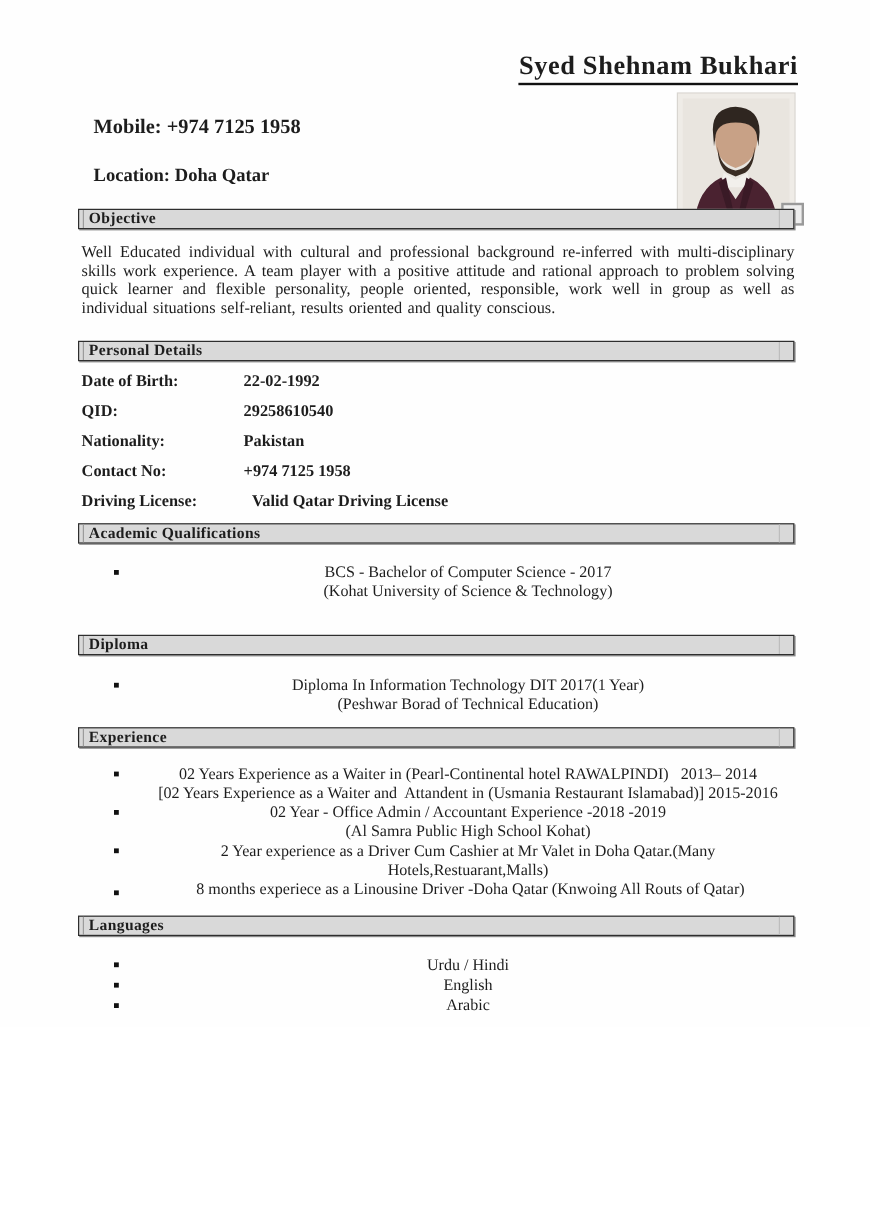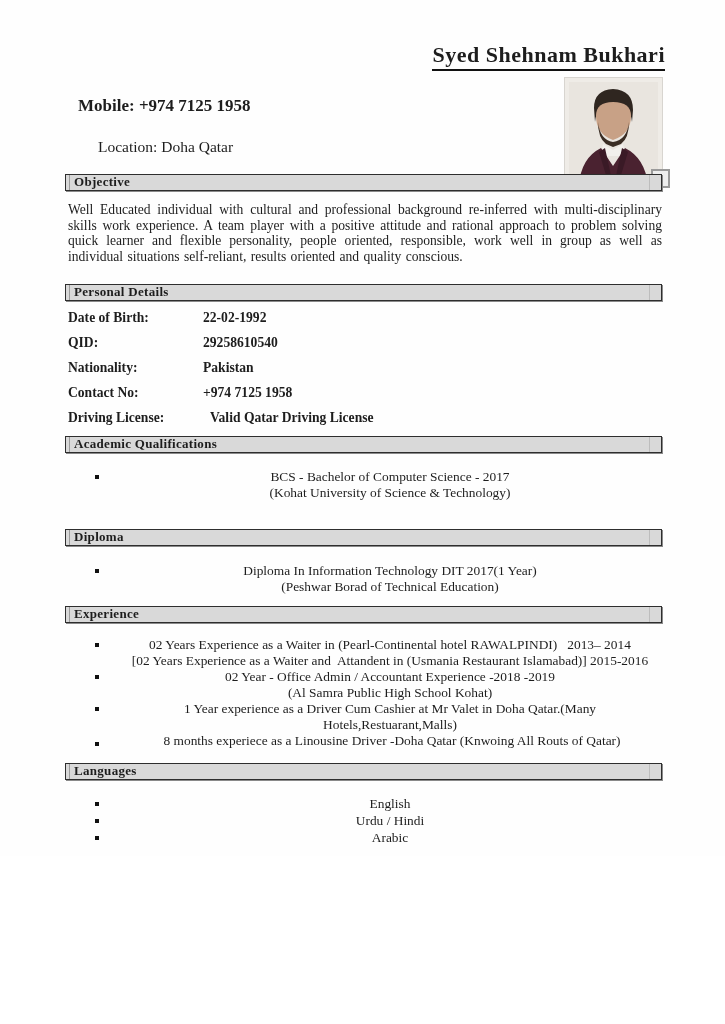--- a/index.html
+++ b/index.html
@@ -18,21 +18,21 @@
     top: 42px;
     right: 60px;
     font-size: 22px;
     font-weight: bold;
     border-bottom: 2.5px solid #111;
     padding-bottom: 1px;
     letter-spacing: 0.5px;
   }
   .contact-block { position: absolute; left: 78px; top: 96px; }
   .contact-mobile { font-size: 17px; font-weight: bold; margin-bottom: 22px; }
-  .contact-location { font-size: 15.5px; font-weight: normal; margin-left: 20px; }
+  .contact-location { font-size: 15.5px; font-weight: bold; }
 
   .photo {
     position: absolute; left: 565px; top: 78px;
     width: 97px; height: 107px;
     background: #efece7;
     box-shadow: 0 0 0 1px #d8d5d0;
   }
   .photo svg { display: block; width: 100%; height: 100%; }
   .photo-handle {
     position: absolute; left: 651px; top: 169px;
@@ -177,37 +177,37 @@
       <span class="line">02 Years Experience as a Waiter in (Pearl-Continental hotel RAWALPINDI)   2013– 2014</span>
       <span class="line">[02 Years Experience as a Waiter and  Attandent in (Usmania Restaurant Islamabad)] 2015-2016</span>
     </li>
     <li class="bullet-item gap-after">
       <span class="sq"></span>
       <span class="line">02 Year - Office Admin / Accountant Experience -2018 -2019</span>
       <span class="line">(Al Samra Public High School Kohat)</span>
     </li>
     <li class="bullet-item gap-after">
       <span class="sq"></span>
-      <span class="line">1 Year experience as a Driver Cum Cashier at Mr Valet in Doha Qatar.(Many Hotels,Restuarant,Malls)</span>
+      <span class="line">2 Year experience as a Driver Cum Cashier at Mr Valet in Doha Qatar.(Many Hotels,Restuarant,Malls)</span>
     </li>
     <li class="bullet-item">
       <span class="sq" style="top:9px"></span>
       <span class="line" style="padding-left:4px">8 months experiece as a Linousine Driver -Doha Qatar (Knwoing All Routs of Qatar)</span>
     </li>
   </ul>
 
   <div class="section-bar" style="top:763px">Languages</div>
   <ul class="bullet-list lang-list" style="top:796px">
     <li class="bullet-item">
       <span class="sq"></span>
+      <span class="line">Urdu / Hindi</span>
+    </li>
+    <li class="bullet-item">
+      <span class="sq"></span>
       <span class="line">English</span>
     </li>
     <li class="bullet-item">
       <span class="sq"></span>
-      <span class="line">Urdu / Hindi</span>
-    </li>
-    <li class="bullet-item">
-      <span class="sq"></span>
       <span class="line">Arabic</span>
     </li>
   </ul>
 
 </div>
 
 </body></html>

